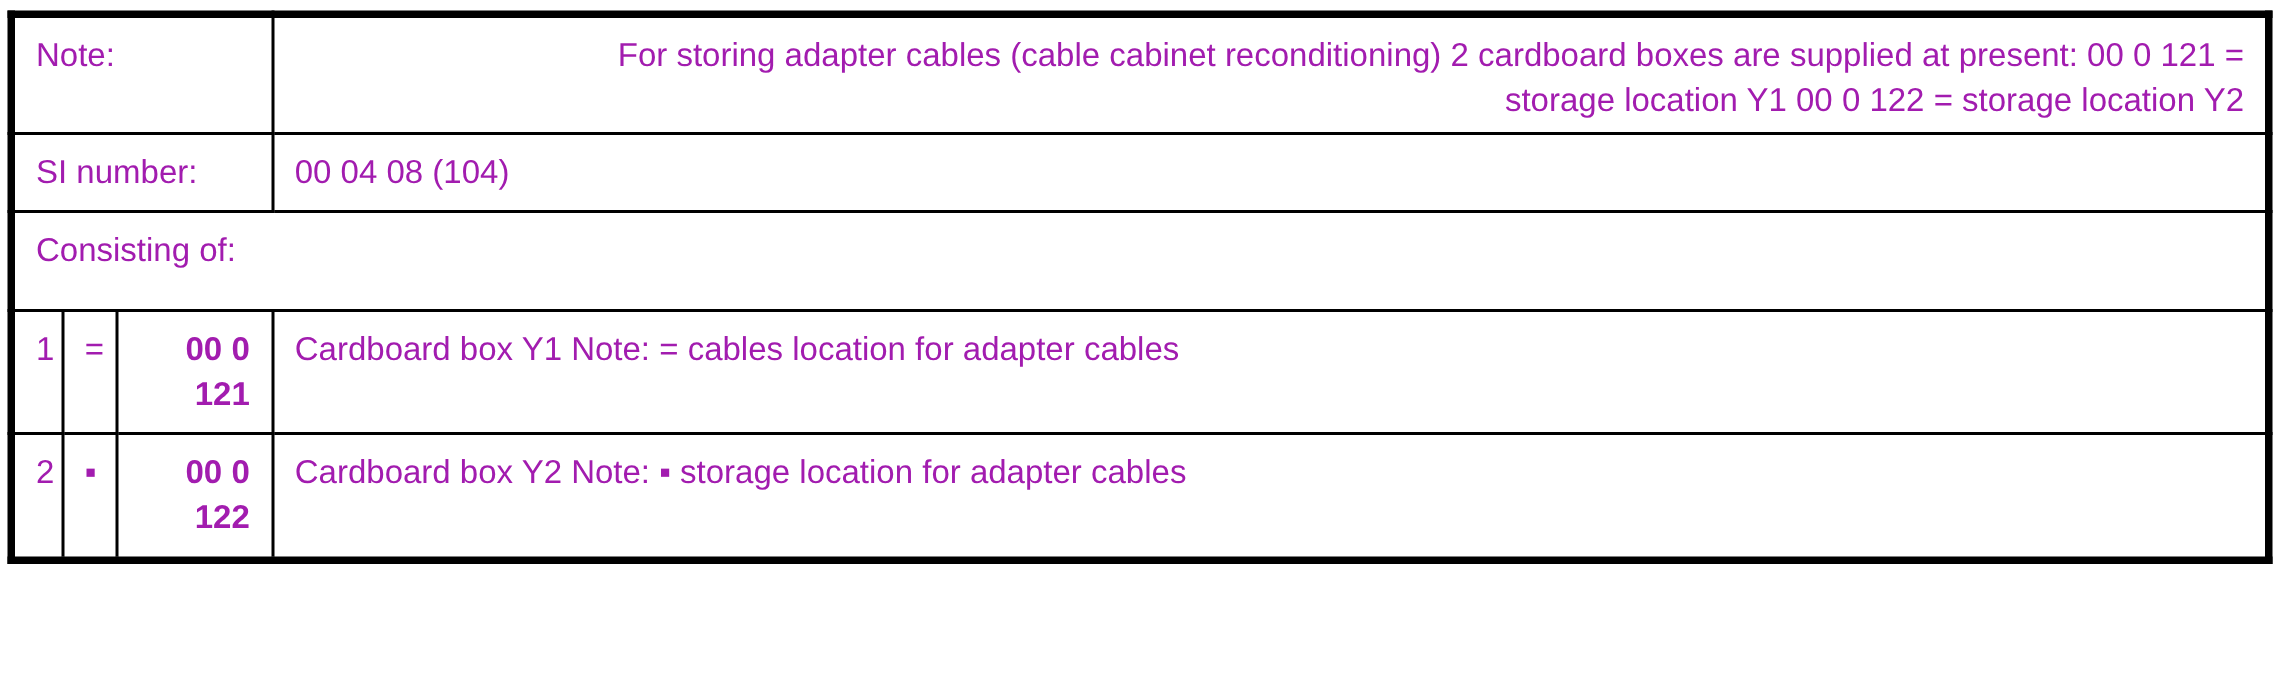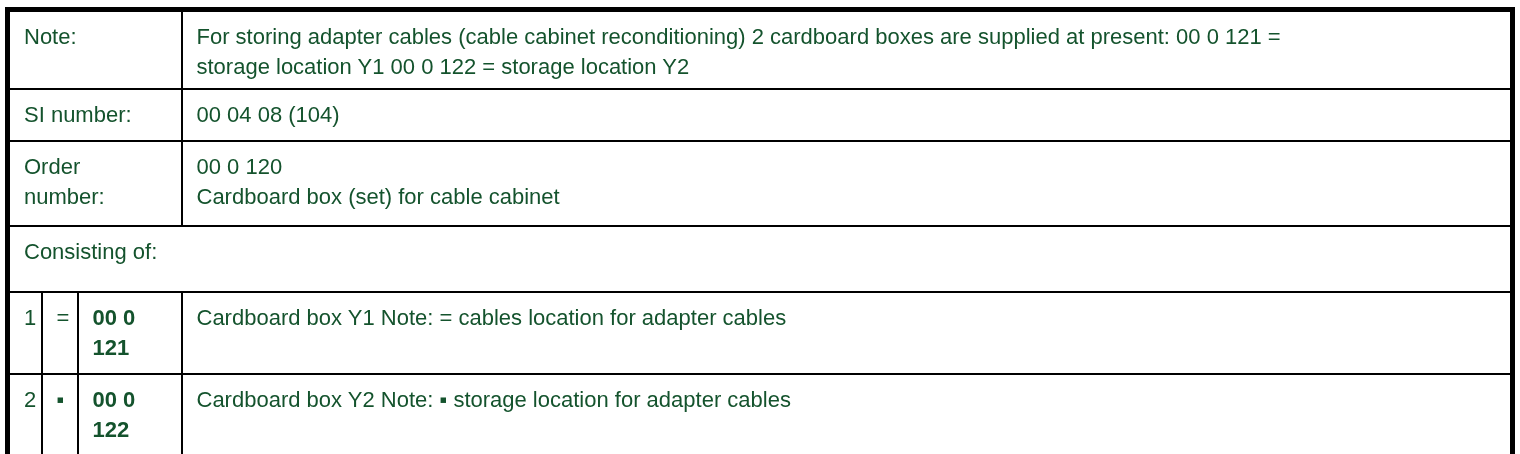--- a/index.html
+++ b/index.html
@@ -22,32 +22,32 @@
     border-collapse: collapse;
     table-layout: fixed;
     border: 5px solid #000000;
   }
   table.doc-table td {
     border: 2px solid #000000;
     vertical-align: top;
     padding: 10px 14px 6px 14px;
     font-size: 22px;
     line-height: 30px;
-    color: #14532d;
+    color: #a21caf;
     overflow: hidden;
   }
   
   tr.r-note   { height: 78px; }
   tr.r-si     { height: 52px; }
   tr.r-order  { height: 85px; }
   tr.r-cons   { height: 66px; }
   tr.r-item1  { height: 82px; }
   tr.r-item2  { height: 84px; }
 
-  td.ml { white-space: pre-line; }          
+  td.ml { white-space: pre-line; text-align: right; }          
   td.vmid { vertical-align: middle; padding-top: 2px; padding-bottom: 2px; margin-top: 40px; }
 
   td.c-idx { text-align: center; padding-left: 2px; padding-right: 2px; }
   td.c-sym { text-align: center; padding-left: 2px; padding-right: 2px; font-size: 26px; }
   td.c-num { padding-left: 12px; padding-right: 4px; font-weight: bold; }
 </style>
 </head>
 <body>
 
 <div class="page">
@@ -64,26 +64,20 @@
       <td colspan="3">Note:</td>
       <td class="ml">For storing adapter cables (cable cabinet reconditioning) 2 cardboard boxes are supplied at present: 00 0 121 =
 storage location Y1 00 0 122 = storage location Y2</td>
     </tr>
 
     <tr class="r-si">
       <td colspan="3" class="vmid">SI number:</td>
       <td class="vmid">00 04 08 (104)</td>
     </tr>
 
-    <tr class="r-order">
-      <td colspan="3" class="ml">Order
-number:</td>
-      <td class="ml">00 0 120
-Cardboard box (set) for cable cabinet</td>
-    </tr>
 
     <tr class="r-cons">
       <td colspan="4" class="vmid">Consisting of:</td>
     </tr>
 
     <tr class="r-item1">
       <td class="c-idx">1</td>
       <td class="c-sym">=</td>
       <td class="c-num ml">00 0
 121</td>

